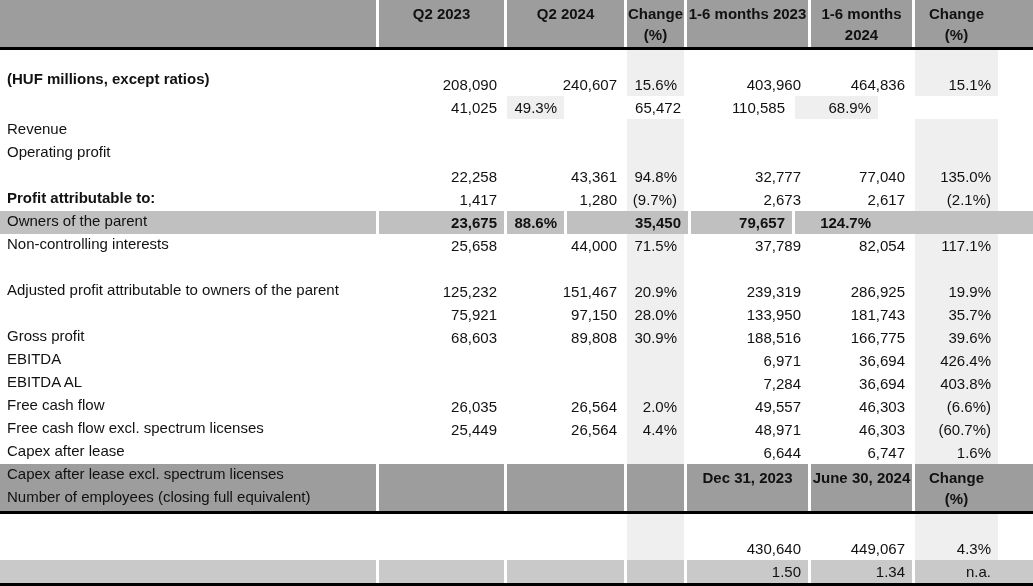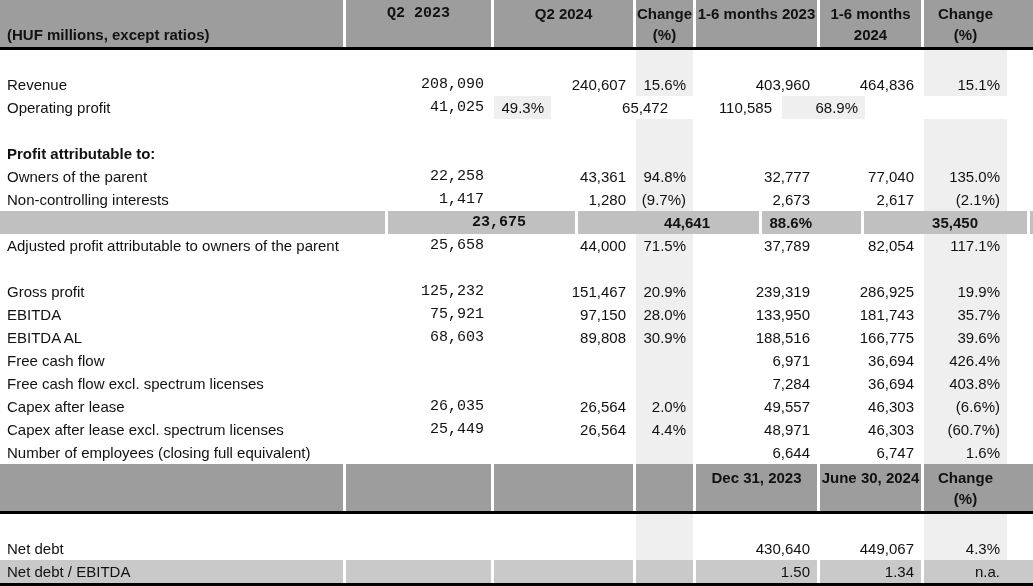--- a/index.html
+++ b/index.html
@@ -10,23 +10,23 @@
     width: 1033px;
   }
   .table-wrap {
     width: 1033px;
     height: 586px;
     overflow: hidden;
     background: #ffffff;
   }
   .t-row { display: flex; height: 23px; }
   .t-row .cell { flex: none; height: 100%; overflow: hidden; }
-  .c0 { width: 343px; }
-  .c1 { width: 148px; font-family: Liberation Mono, monospace; }
-  .c2 { width: 142px; }
+  .c0 { width: 376px; margin-top: 44px; }
+  .c1 { width: 128px; }
+  .c2 { width: 120px; }
   .c3 { width: 60px;  }
   .c4 { width: 124px; }
   .c5 { width: 104px; }
   .c6 { width: 86px;  }
   .cell + .cell { border-left: 3px solid #ffffff; }
 
   .label-cell {
     padding-left: 7px;
     font-size: 15px;
     line-height: 23px;
@@ -58,21 +58,21 @@
   .row-header1 .unit-cell {
     display: flex;
     align-items: flex-end;
     padding-bottom: 4px;
     font-weight: bold;
     font-size: 15px;
     line-height: 17px;
     white-space: nowrap;
   }
   .row-section .label-cell { font-weight: bold; }
-  .row-subtotal { background: var(--subtotal-bg, #c0c0c0); gap: 42px; }
+  .row-subtotal { background: var(--subtotal-bg, #c0c0c0); }
   .row-subtotal .num-cell { font-weight: bold; }
   .row-ratio { background: var(--ratio-bg, #c9c9c9); }
   .divider { height: 3px; background: var(--divider, #000000); }
 </style>
 </head>
 <body>
 
 <div class="table-wrap">
     <div class="t-row row-header1">
       <div class="cell c0 label-cell unit-cell">(HUF millions, except ratios)</div>
@@ -144,21 +144,20 @@
       <div class="cell c1 num-cell">1,417</div>
       <div class="cell c2 num-cell">1,280</div>
       <div class="cell c3 num-cell band">(9.7%)</div>
       <div class="cell c4 num-cell">2,673</div>
       <div class="cell c5 num-cell">2,617</div>
       <div class="cell c6 num-cell band">(2.1%)</div>
     </div>
     <div class="t-row row-subtotal">
       <div class="cell c0 label-cell"></div>
       <div class="cell c1 num-cell">23,675</div>
-      <div class="cell c2 num-cell">44,641</div>
       <div class="cell c3 num-cell">88.6%</div>
       <div class="cell c4 num-cell">35,450</div>
       <div class="cell c5 num-cell">79,657</div>
       <div class="cell c6 num-cell">124.7%</div>
     </div>
     <div class="t-row row-data">
       <div class="cell c0 label-cell">Adjusted profit attributable to owners of the parent</div>
       <div class="cell c1 num-cell">25,658</div>
       <div class="cell c2 num-cell">44,000</div>
       <div class="cell c3 num-cell band">71.5%</div>

